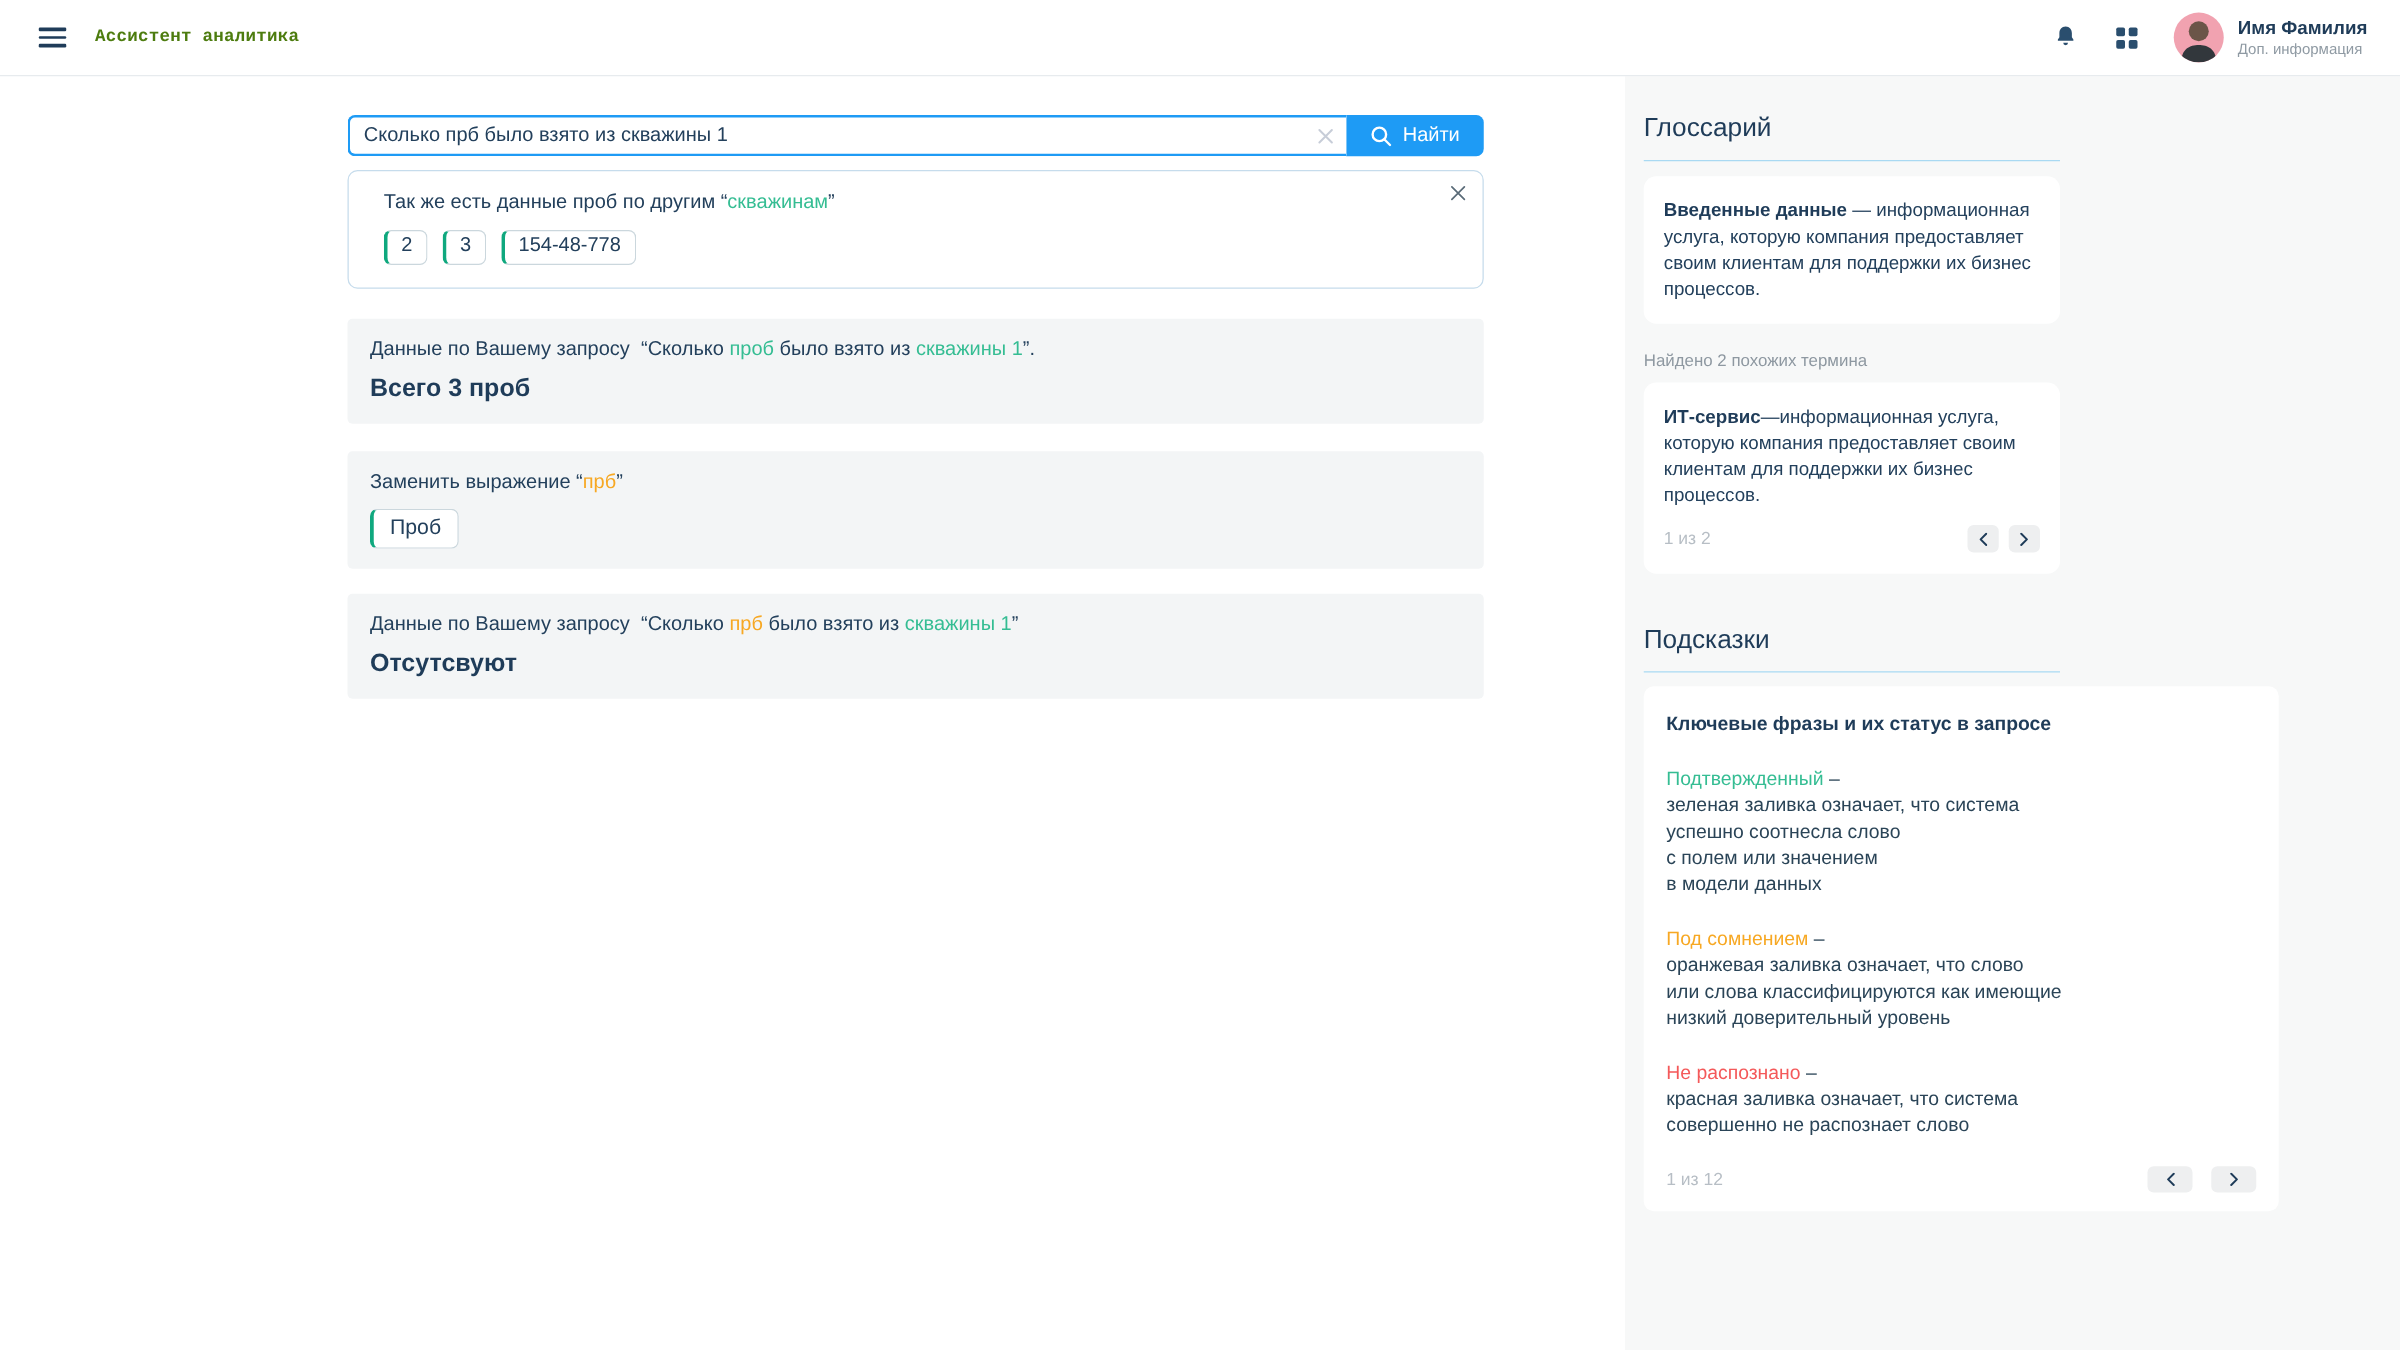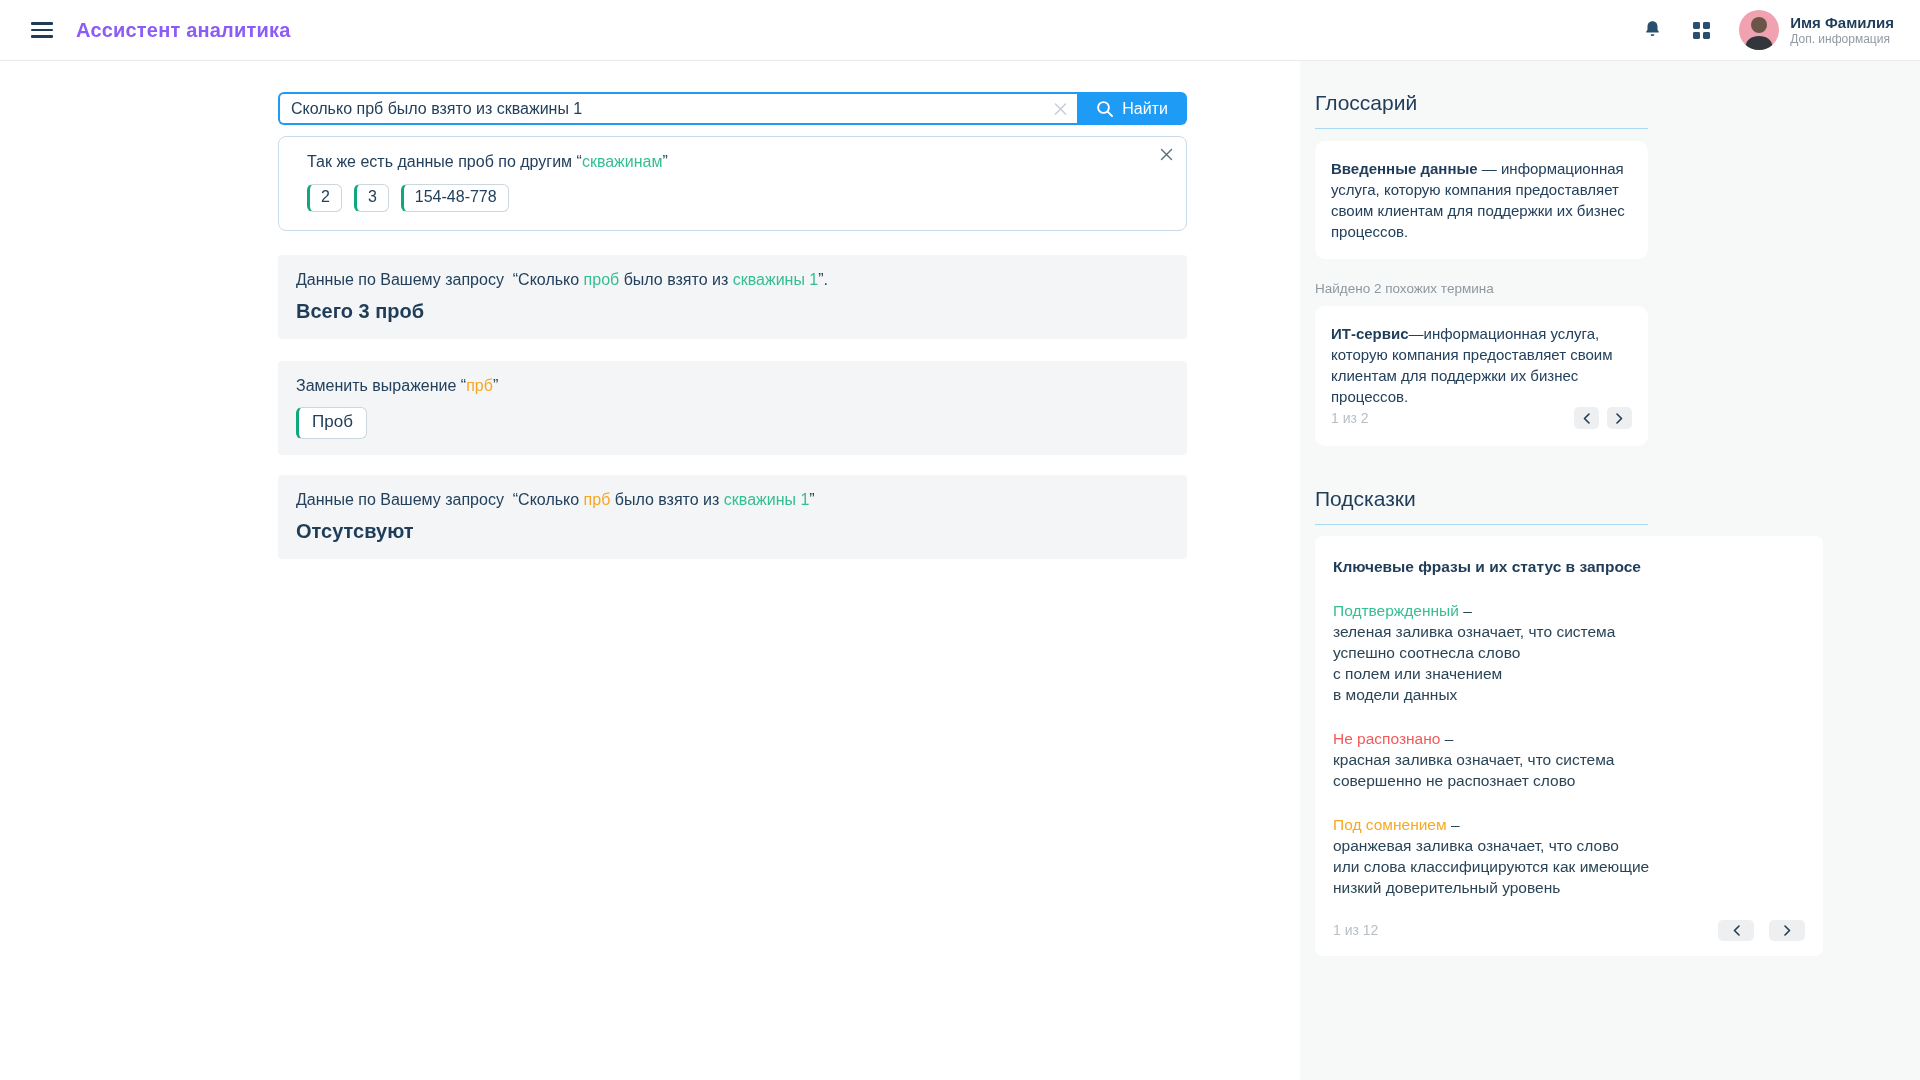--- a/index.html
+++ b/index.html
@@ -12,21 +12,21 @@
 
   
   .app-header {
     position:absolute; top:0; left:0; right:0; height:61px;
     display:flex; align-items:center;
     padding:0 26px 0 31px; background:#fff;
     border-bottom:1px solid #E7EBEE; z-index:5;
   }
   .burger { width:22px; height:16px; display:flex; flex-direction:column; justify-content:space-between; cursor:pointer; }
   .burger span { display:block; height:2.6px; background:#1F3C59; border-radius:1px; }
-  .app-title { margin-left:23px; font-size:20px; font-weight:bold; color:#8b5cf6; letter-spacing:.2px; }
+  .app-title { margin-left:23px; font-size:14px; font-weight:bold; color:#4d7c0f; letter-spacing:.2px;font-family:Liberation Mono, monospace; }
   .header-right { margin-left:auto; display:flex; align-items:center; }
   .icon-btn { background:none; border:none; cursor:pointer; display:flex; align-items:center; justify-content:center; }
   .bell-btn { margin-right:30px; }
   .grid-btn { margin-right:28px; }
   .user-box { display:flex; align-items:center; gap:11px; cursor:pointer; }
   .avatar { width:40px; height:40px; border-radius:50%; background:#F1A2B0; overflow:hidden; display:flex; align-items:flex-end; justify-content:center; }
   .user-name { font-size:15px; font-weight:bold; color:#1F3C59; line-height:18px; }
   .user-sub { font-size:12px; color:#8F9AA3; line-height:14px; }
 
   
@@ -76,21 +76,21 @@
     background:#F7F8F8; padding:30px 0 0 15px;
   }
   .side-title { font-size:21px; color:#1F3C59; }
   .side-rule { width:333px; height:1px; background:#A9D9F2; margin-top:13px; }
   .gloss-card {
     width:333px; background:#fff; border-radius:10px; margin-top:12px;
     padding:17px 16px; font-size:15px; line-height:21px; color:#23405C;
   }
   .term-bold { font-weight:bold; color:#1F3C59; }
   .found-label { margin-top:22px; font-size:13.5px; color:#8E98A1; }
-  .pag-row { display:flex; align-items:center; }
+  .pag-row { display:flex; align-items:flex-start; margin-top:13px; }
   .pag-label { font-size:14px; color:#B7BEC5; }
   .pag-btns { margin-left:auto; display:flex; gap:8px; }
   .pag-btn {
     width:25px; height:22px; background:#EEEFF0; border:none; border-radius:5px;
     display:flex; align-items:center; justify-content:center; cursor:pointer;
   }
   .hints-title-gap { margin-top:41px; }
   .hints-card {
     width:508px; background:#fff; border-radius:8px; margin-top:11px;
     padding:20px 18px 15px; font-size:15.5px; line-height:21px; color:#2A4457;
@@ -243,32 +243,32 @@
 
       <div class="hint-item">
         <div><span class="green">Подтвержденный</span><span> –</span></div>
         <div>зеленая заливка означает, что система</div>
         <div>успешно соотнесла слово</div>
         <div>с полем или значением</div>
         <div>в модели данных</div>
       </div>
 
       <div class="hint-item">
-        <div><span class="red">Не распознано</span><span> –</span></div>
-        <div>красная заливка означает, что система</div>
-        <div>совершенно не распознает слово</div>
-      </div>
-
-      <div class="hint-item">
         <div><span class="orange">Под сомнением</span><span> –</span></div>
         <div>оранжевая заливка означает, что слово</div>
         <div>или слова классифицируются как имеющие</div>
         <div>низкий доверительный уровень</div>
       </div>
 
+      <div class="hint-item">
+        <div><span class="red">Не распознано</span><span> –</span></div>
+        <div>красная заливка означает, что система</div>
+        <div>совершенно не распознает слово</div>
+      </div>
+
       <div class="hint-pag-row">
         <span class="pag-label">1 из 12</span>
         <span class="pag-btns hint-pag-gap">
           <button class="pag-btn pag-btn-wide">
             <svg width="7" height="11" viewBox="0 0 7 11">
                 <path d="M6 1 L1.5 5.5 L6 10" fill="none" stroke="#1F3C59" stroke-width="1.6" stroke-linecap="round" stroke-linejoin="round"></path>
               </svg>
           </button>
           <button class="pag-btn pag-btn-wide">
             <svg width="7" height="11" viewBox="0 0 7 11">

